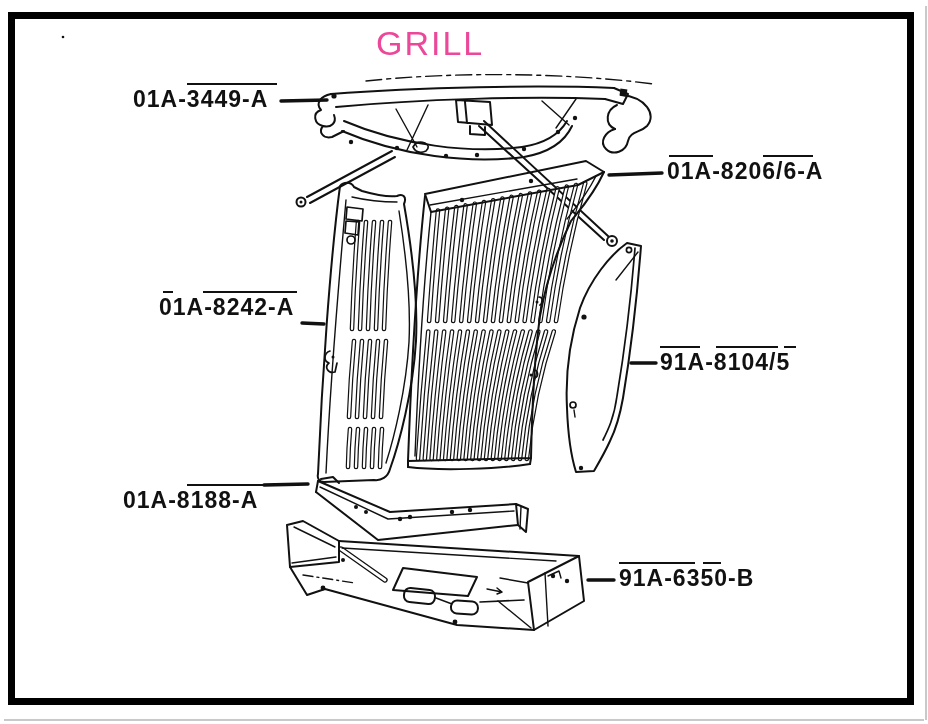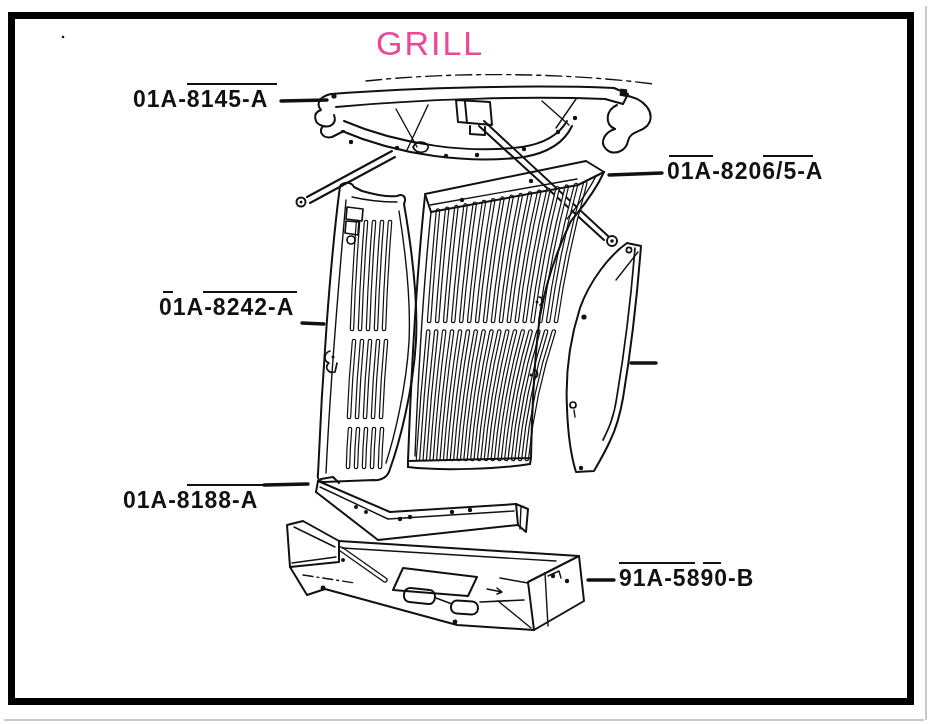--- a/index.html
+++ b/index.html
@@ -258,35 +258,41 @@
       <path class="lead" d="M609 175 L662 173"></path>
       <path class="lead" d="M302 323 L324 324"></path>
       <path class="lead" d="M631 363 L656 363"></path>
       <path class="lead" d="M264 485 L308 484"></path>
       <path class="lead" d="M588 580 L614 580"></path>
     </g>
   </svg>
 
   <div class="plabel" style="left:133px;top:87px">
     <span class="ovl" style="left:54px;width:90px"></span>
-    <span>01A-8145-A</span>
+    <span>01A-3449-A</span>
   </div>
   <div class="plabel" style="left:667px;top:159px">
     <span class="ovl" style="left:2px;width:44px"></span>
     <span class="ovl" style="left:96px;width:50px"></span>
-    <span>01A-8206/5-A</span>
+    <span>01A-8206/6-A</span>
   </div>
   <div class="plabel" style="left:159px;top:295px">
     <span class="ovl" style="left:4px;width:10px"></span>
     <span class="ovl" style="left:44px;width:94px"></span>
     <span>01A-8242-A</span>
   </div>
+  <div class="plabel" style="left:660px;top:350px">
+    <span class="ovl" style="left:0px;width:40px"></span>
+    <span class="ovl" style="left:56px;width:62px"></span>
+    <span class="ovl" style="left:124px;width:12px"></span>
+    <span>91A-8104/5</span>
+  </div>
   <div class="plabel" style="left:123px;top:488px">
     <span class="ovl" style="left:64px;width:76px"></span>
     <span>01A-8188-A</span>
   </div>
   <div class="plabel" style="left:619px;top:566px">
     <span class="ovl" style="left:0px;width:76px"></span>
     <span class="ovl" style="left:84px;width:18px"></span>
-    <span>91A-5890-B</span>
+    <span>91A-6350-B</span>
   </div>
 
 </div>
 
 </body></html>

